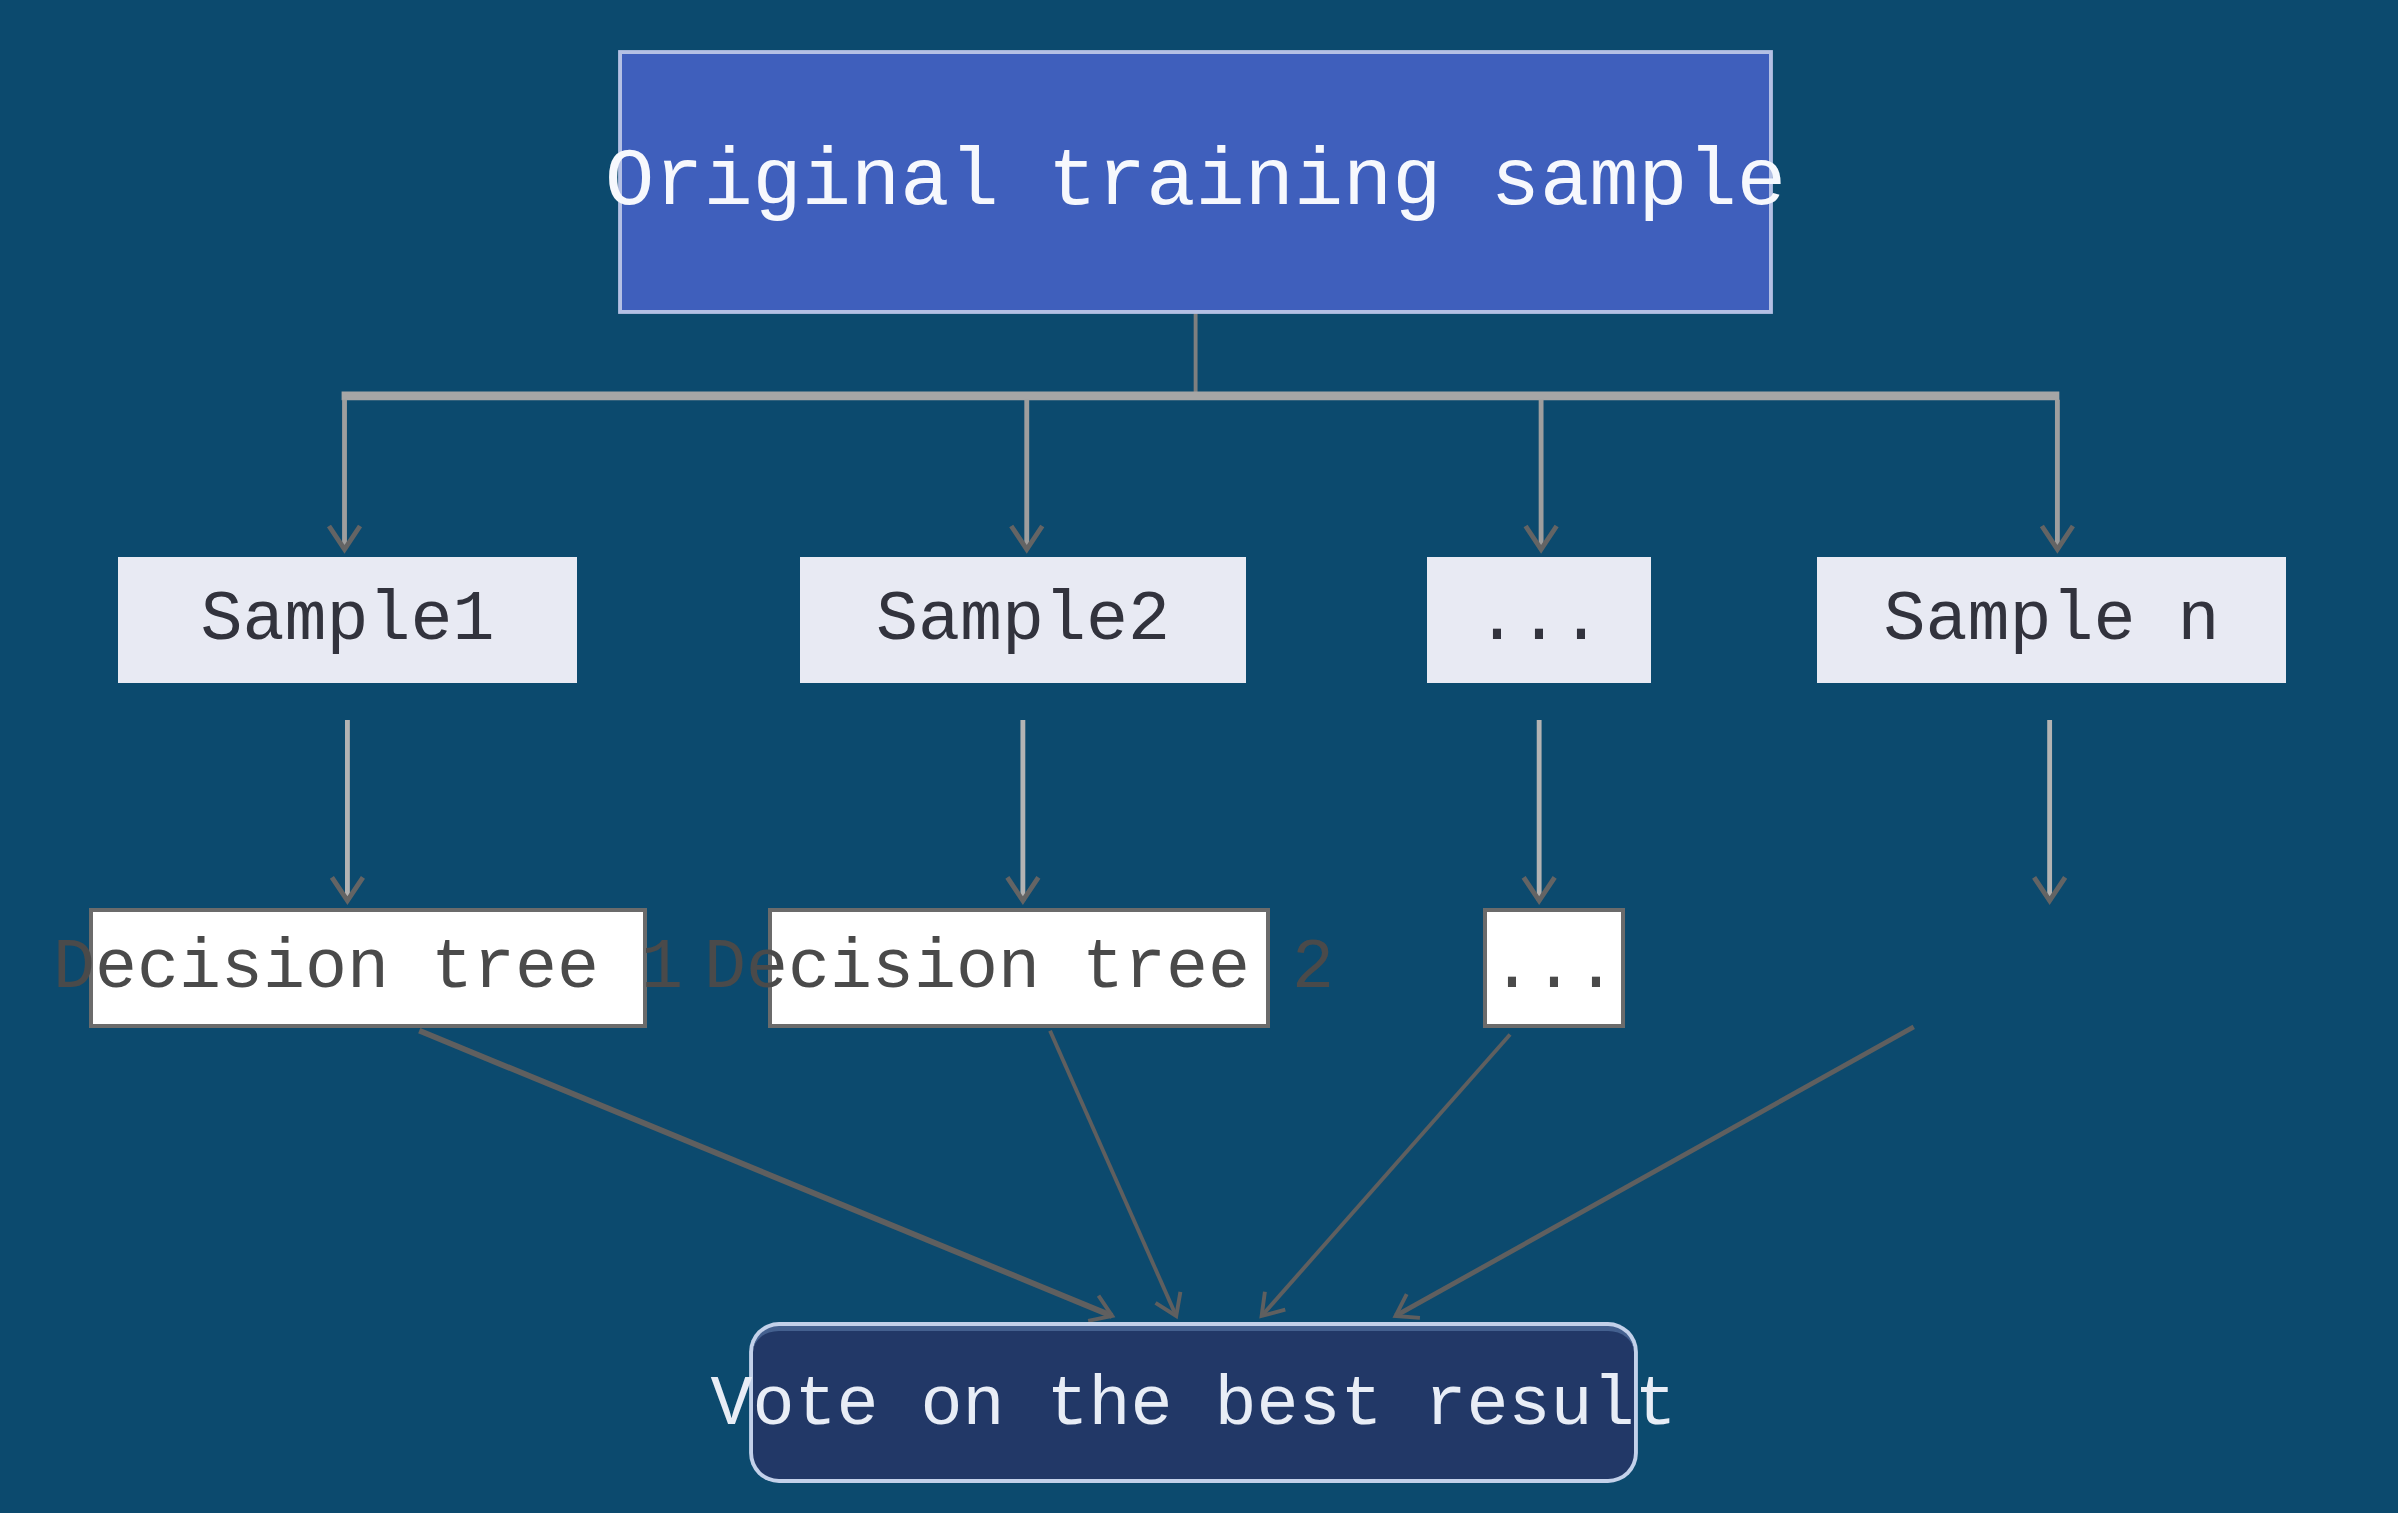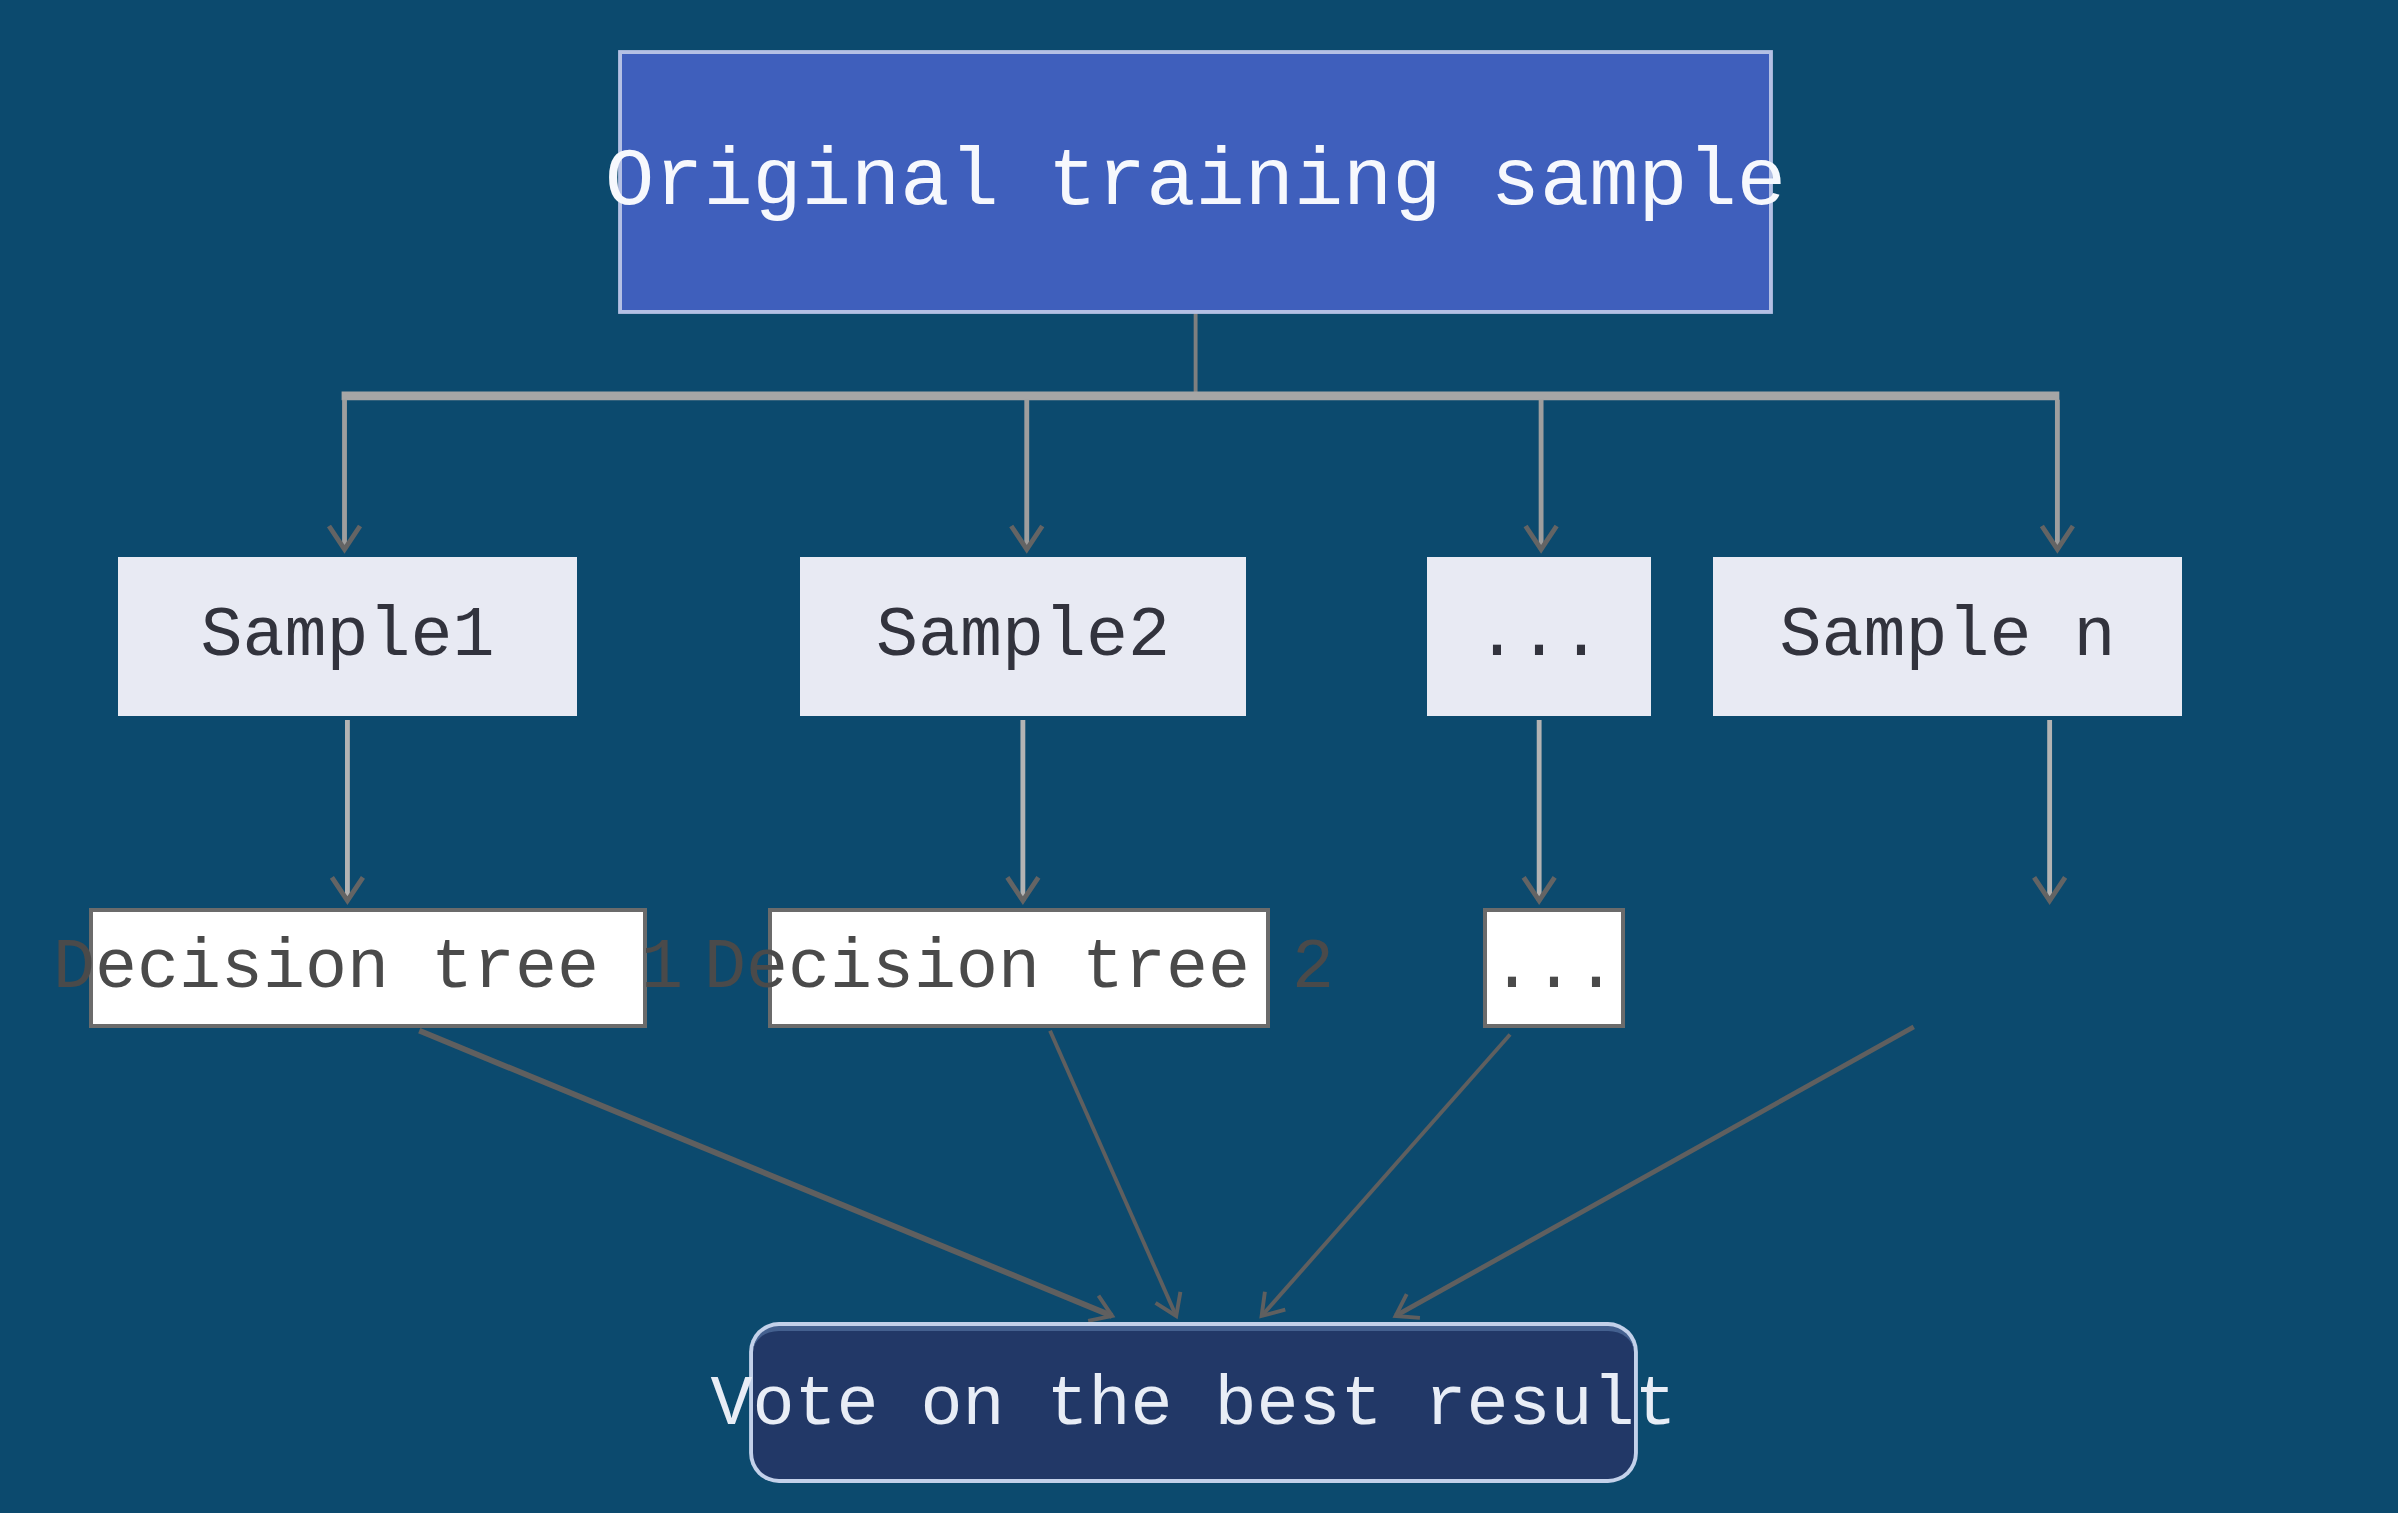--- a/index.html
+++ b/index.html
@@ -37,29 +37,29 @@
   .root-box {
     left: 622px; top: 54px;
     width: 1147px; height: 256px;
     background: #3f5fbc;
     color: #f6f8fd;
     font-size: 82px;
     box-shadow: 0 0 0 3.9px #b4c0e4;
   }
   .sample-box {
     top: 557px;
-    height: 159px;
+    height: 126px;
     background: #e8eaf3;
     color: #32333d;
     font-size: 70px;
   }
   .sample-1 { left: 118px;  width: 459px; }
   .sample-2 { left: 800px;  width: 446px; }
   .sample-ellipsis { left: 1427px; width: 224px; }
-  .sample-n { left: 1713px; width: 469px; text-align: right; }
+  .sample-n { left: 1817px; width: 469px; text-align: right; }
   .tree-box {
     top: 908px;
     height: 120px;
     background: #ffffff;
     border: 4.9px solid #6b6b6b;
     color: #4a4a4a;
     font-size: 70px;
     margin-left: 16px;
   }
   .tree-1 { left: 73px;   width: 558px; }

